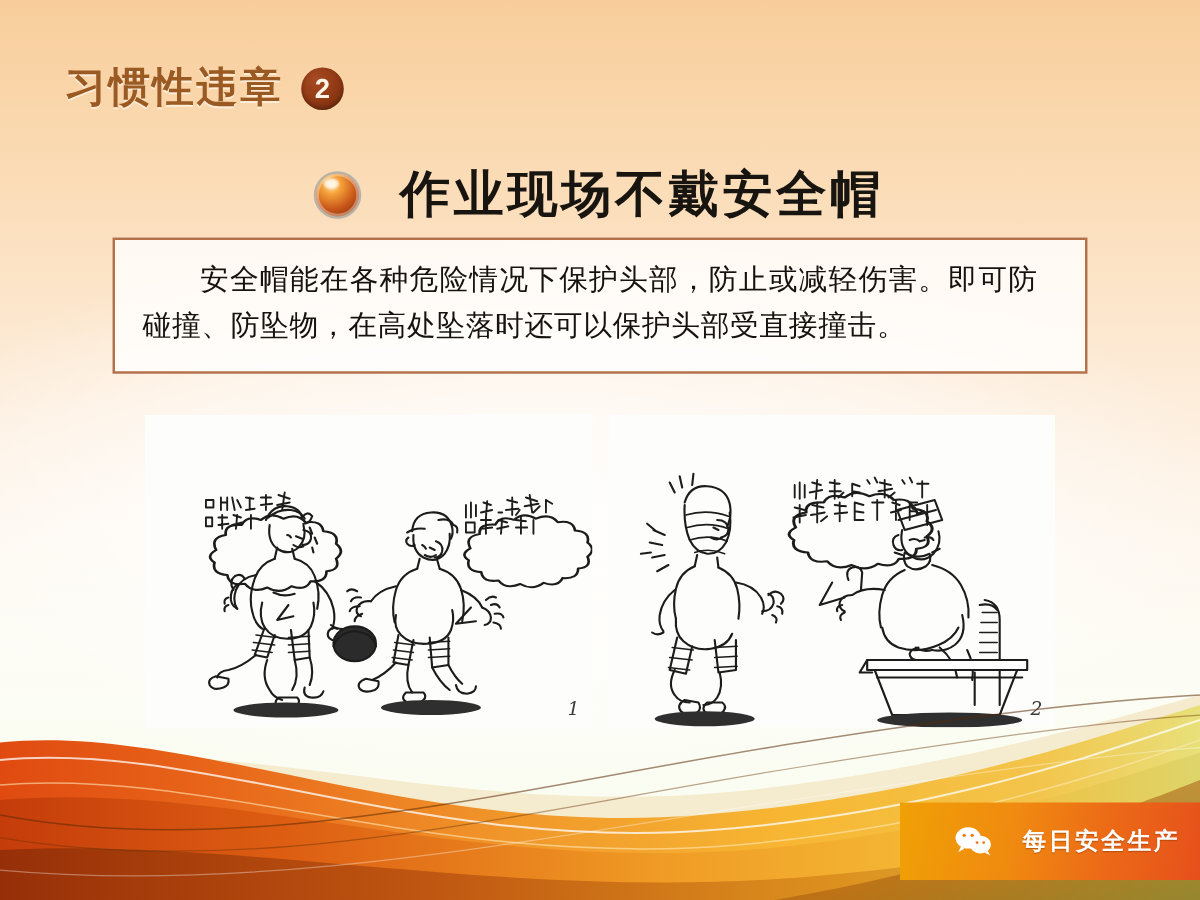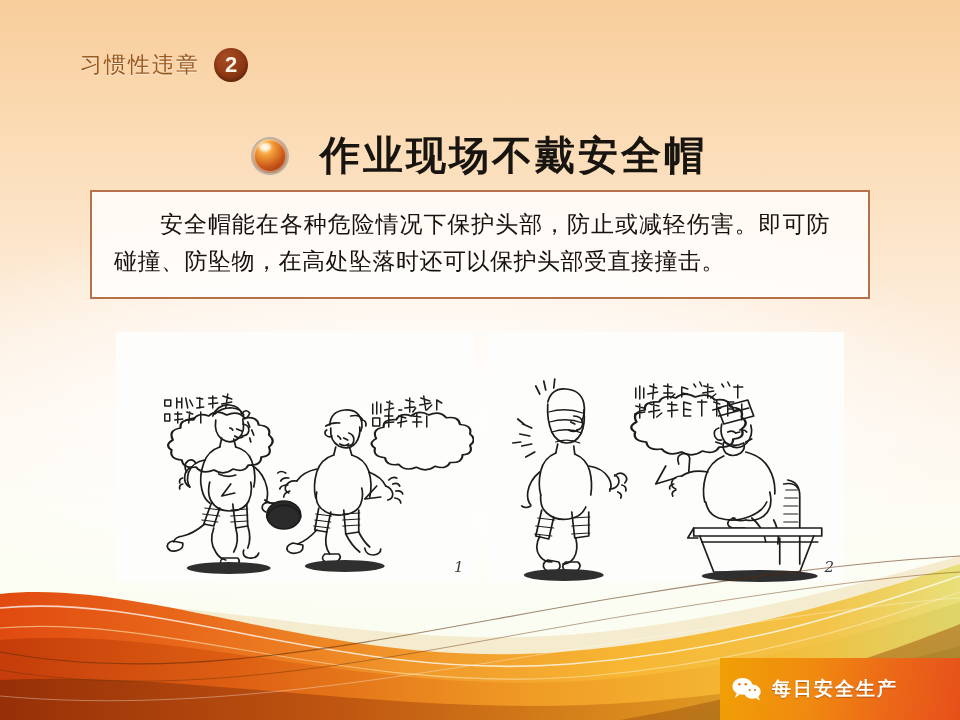--- a/index.html
+++ b/index.html
@@ -37,27 +37,26 @@
   }
 
   
   .kicker {
     position: absolute;
     left: 52px; top: 48px;
     display: flex; align-items: center; gap: 14px;
   }
   .kicker-text {
     font-family: "DejaVu Serif", "Liberation Serif", serif;
-    font-size: 22px;
-    font-weight: 400;
+    font-size: 33px;
+    font-weight: 700;
     letter-spacing: 2px;
     color: #9a5a22;
     text-shadow: 0 1px 0 rgba(255,255,255,0.55);
     white-space: nowrap;
-    margin-left: 28px;
   }
   .badge {
     width: 34px; height: 34px;
     border-radius: 50%;
     background: radial-gradient(circle at 34% 28%, #a64a22 0%, #8c3712 62%, #6f2a0c 100%);
     color: #fdf4e7;
     font-size: 22px;
     font-weight: 700;
     display: flex; align-items: center; justify-content: center;
     line-height: 1;
@@ -151,25 +150,25 @@
   .waves {
     position: absolute;
     left: 0; bottom: 0;
     width: 960px; height: 200px;
     pointer-events: none;
   }
 
   
   .watermark {
     position: absolute;
-    right: 0; bottom: 0;
+    right: 0; bottom: 16px;
     width: 240px; height: 62px;
     background: linear-gradient(100deg, #f0a005 0%, #f08a10 38%, #ec6a17 68%, #e6501b 100%);
-    display: flex; align-items: center; gap: 10px;
-    padding-left: 12px;
+    display: flex; align-items: center; gap: 24px;
+    padding-left: 44px;
     box-sizing: border-box;
   }
   .wechat-icon { width: 30px; height: 26px; flex: none; }
   .watermark-text {
     font-family: "DejaVu Sans", "Liberation Sans", sans-serif;
     font-size: 19px;
     font-weight: 700;
     color: #ffffff;
     letter-spacing: 2px;
     text-shadow: 0 1px 1px rgba(120,40,0,0.45);

